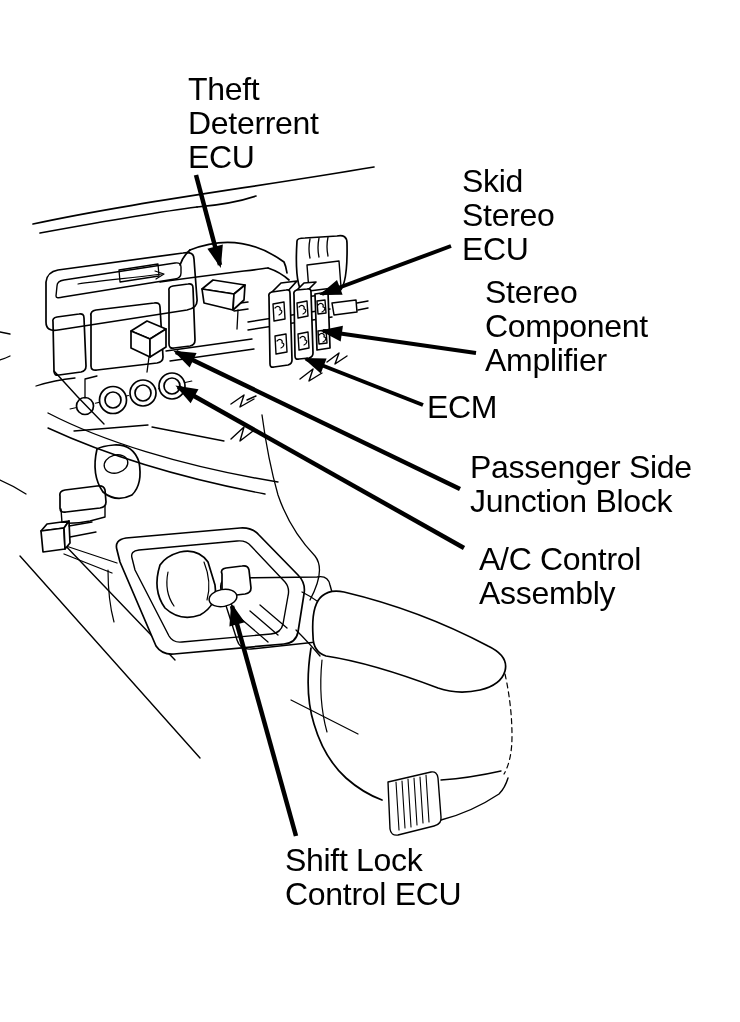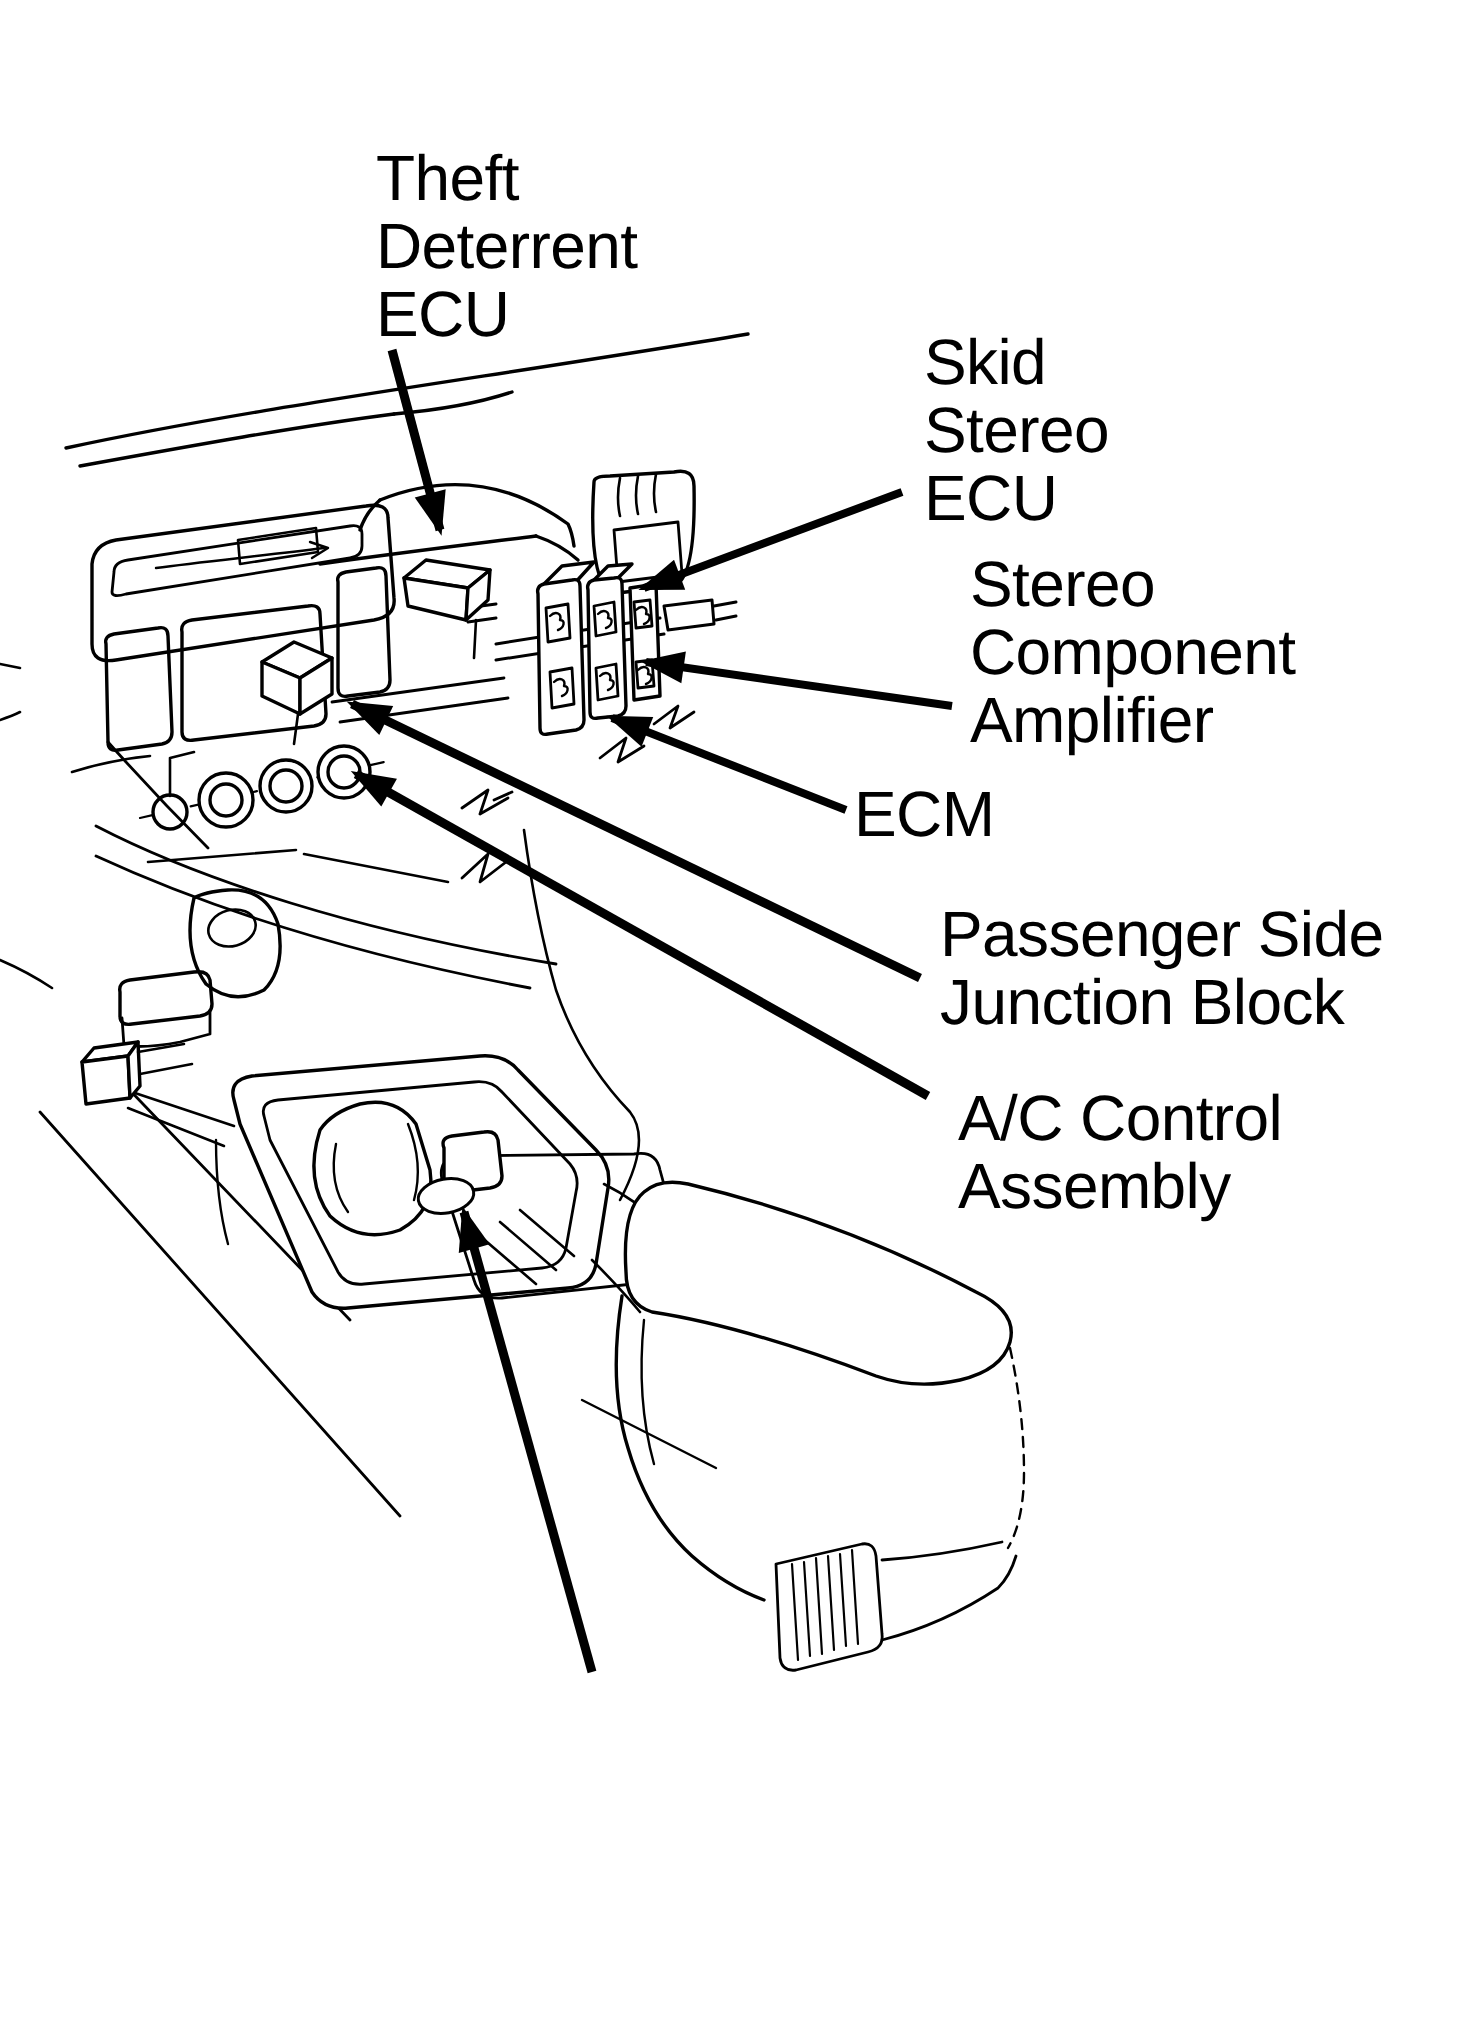--- a/index.html
+++ b/index.html
@@ -223,14 +223,16 @@
 Stereo
 ECU</div>
 <div class="lbl" style="left:485px;top:275px">Stereo
 Component
 Amplifier</div>
 <div class="lbl" style="left:427px;top:390px">ECM</div>
 <div class="lbl" style="left:479px;top:542px">A/C Control
 Assembly</div>
 <div class="lbl" style="left:470px;top:450px">Passenger Side
 Junction Block</div>
+<div class="lbl" style="left:285px;top:843px">Shift Lock
+Control ECU</div>
 
 </div>
 
 </body></html>

